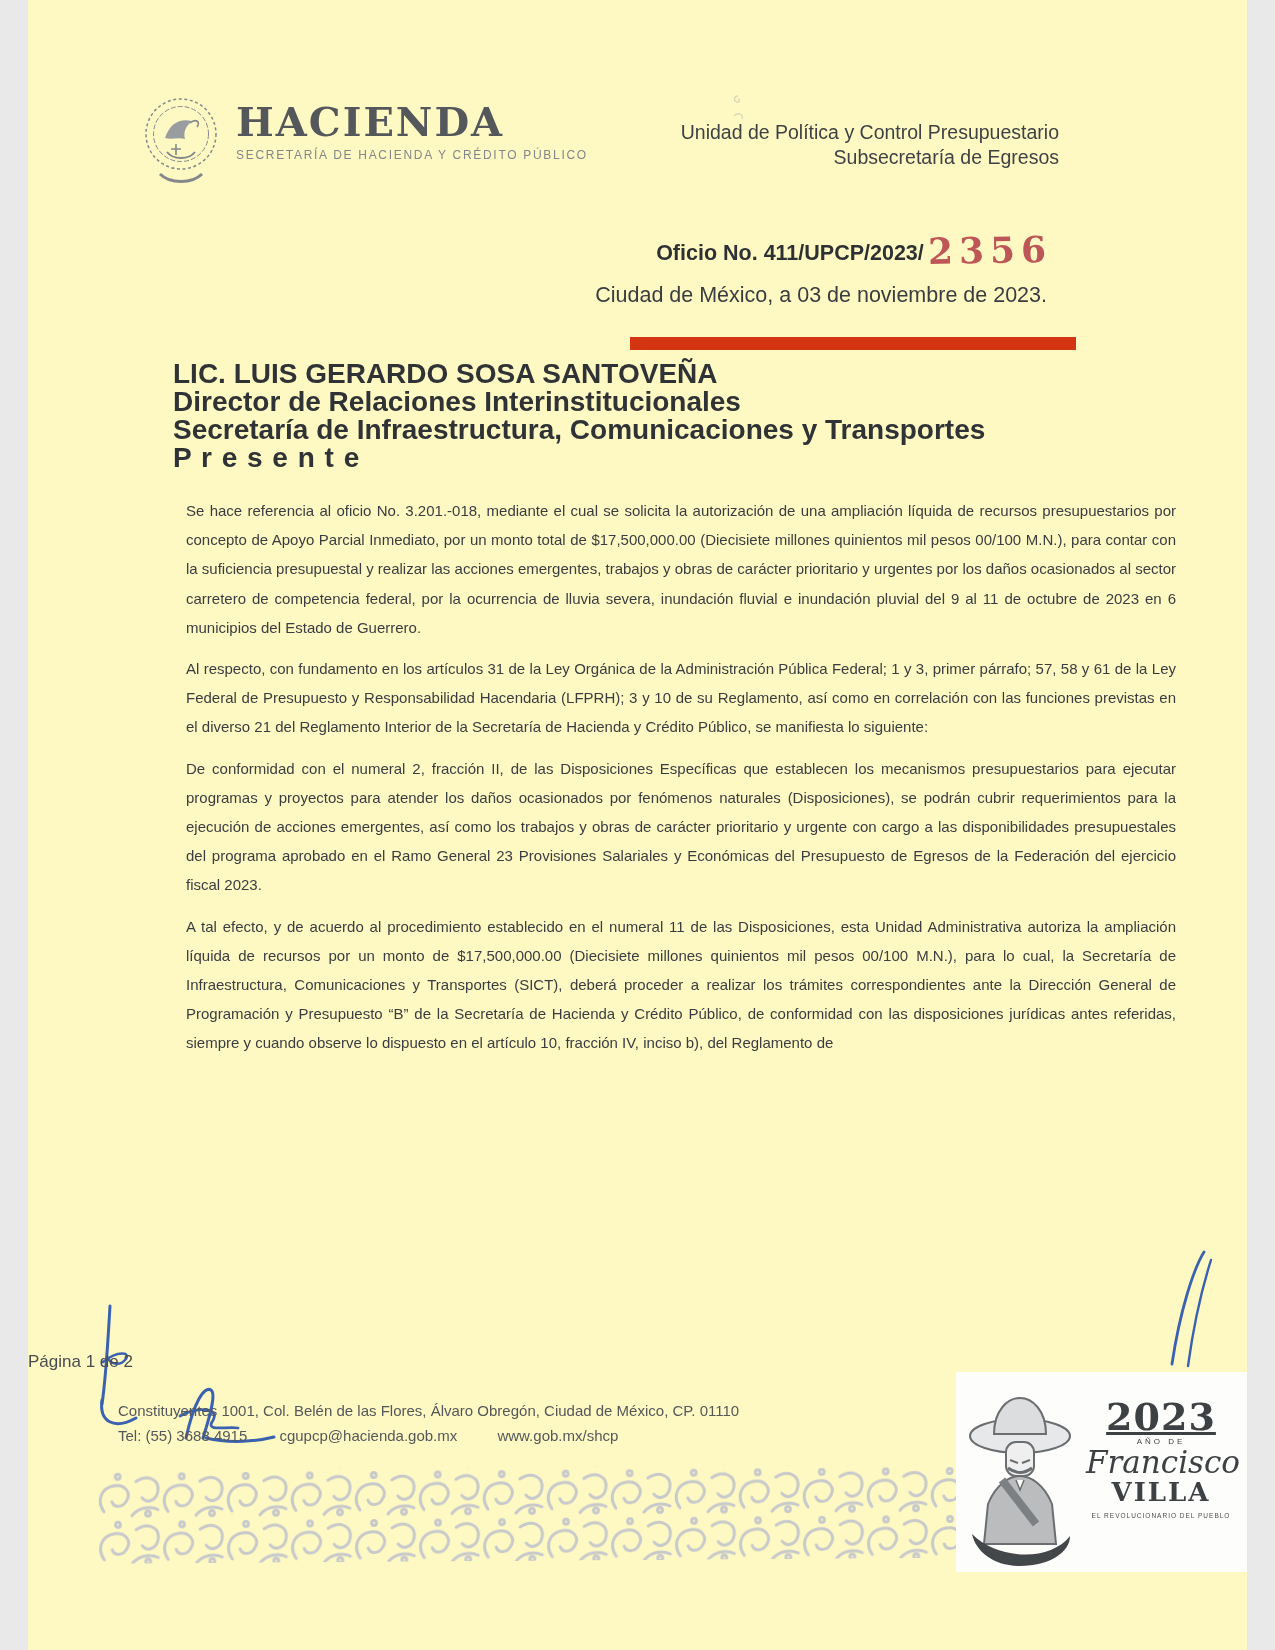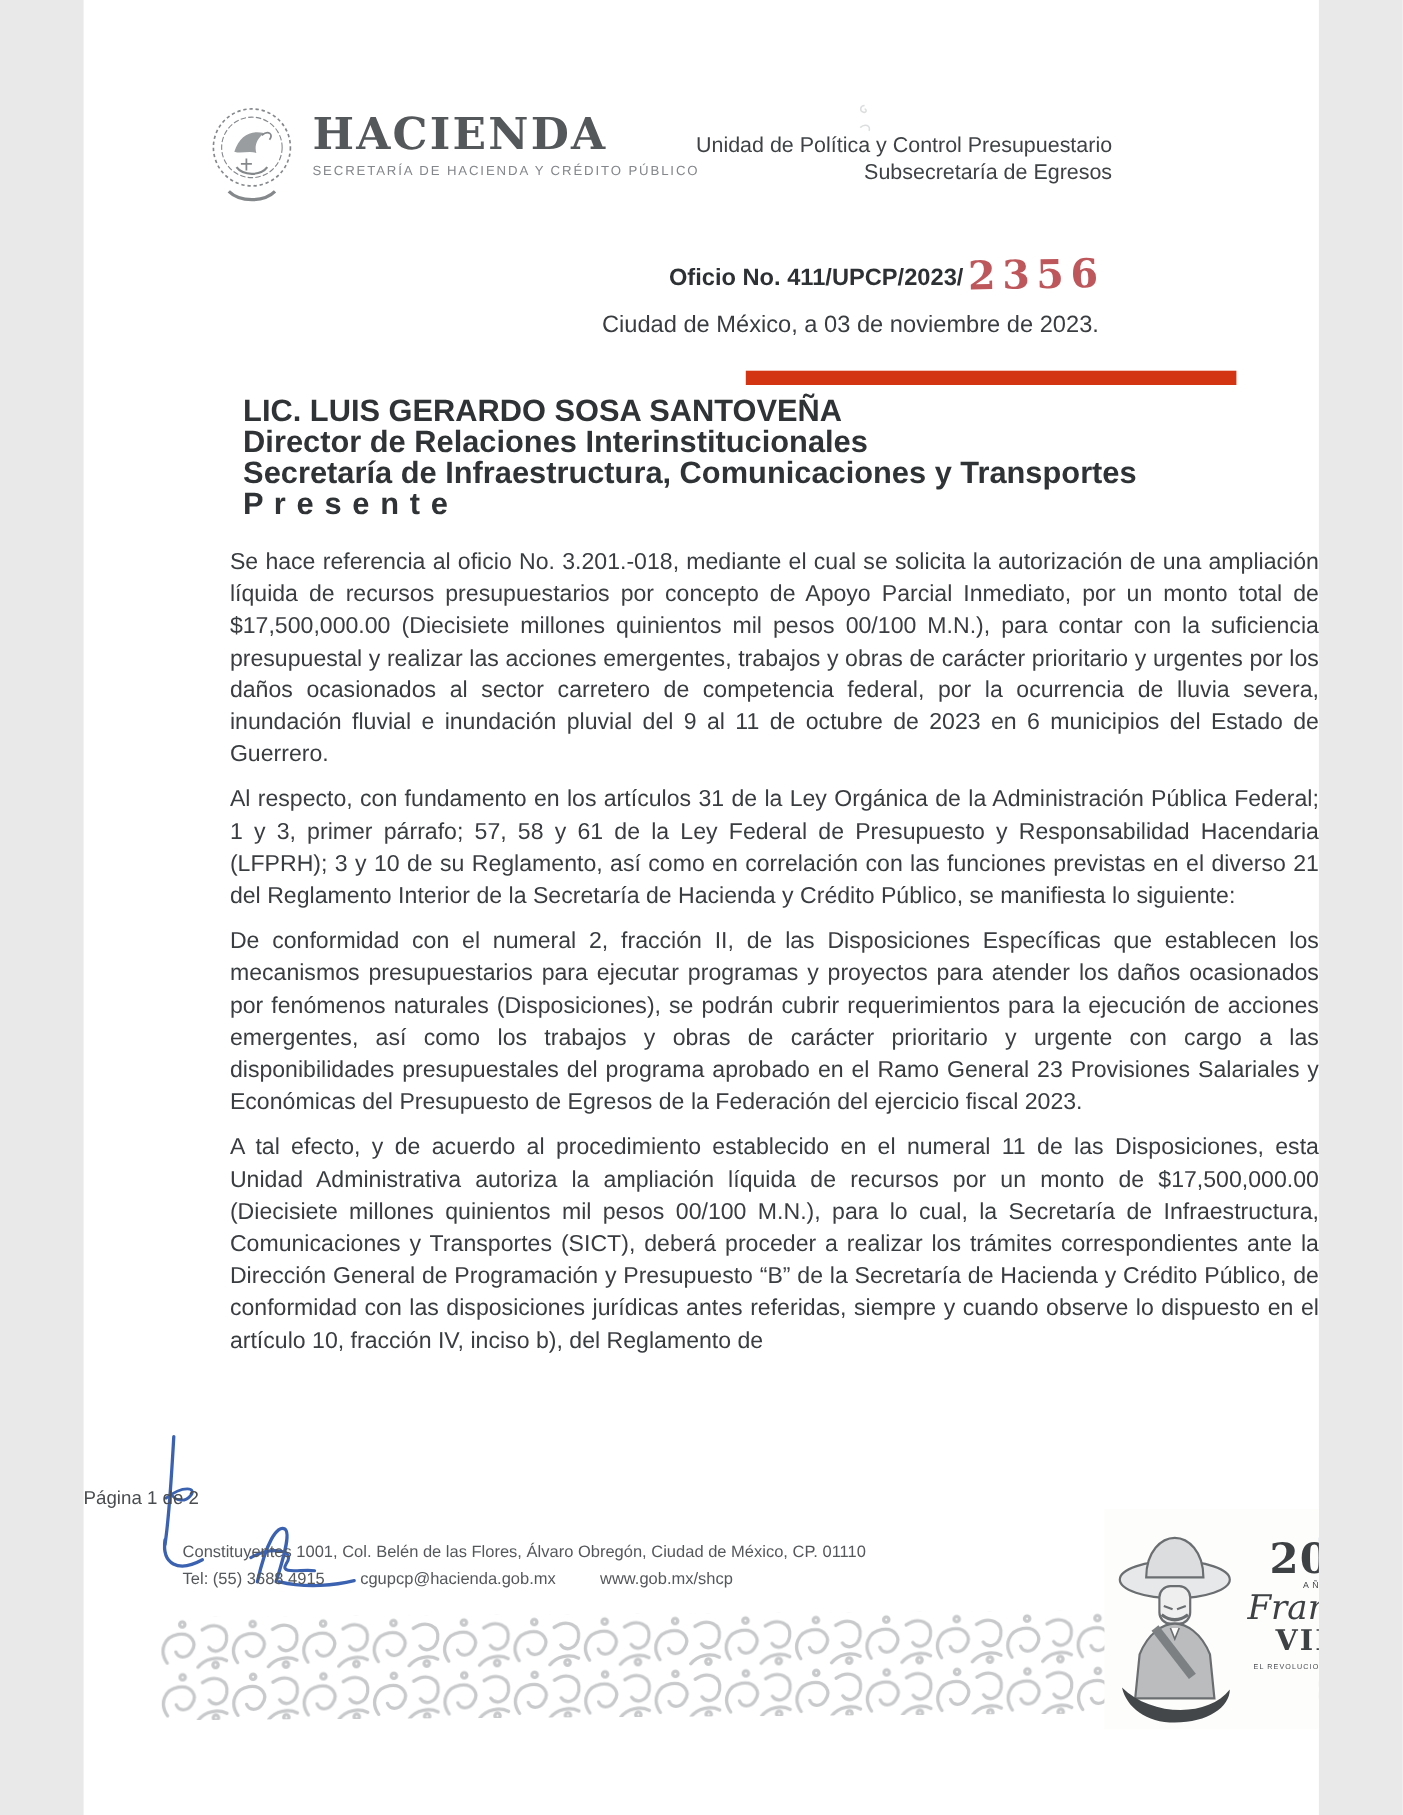--- a/index.html
+++ b/index.html
@@ -1,18 +1,18 @@
 <!DOCTYPE html>
 <html><head>
 <meta charset="utf-8">
 <style>
   html,body{margin:0;padding:0;background:#e9e9e9;}
   .page{
-    position:relative;width:1123px;height:1650px;margin:0 auto;
-    background:#ffffff;overflow:hidden;
+    position:relative;width:1219px;height:1650px;margin:0 auto;
+    background:#fef9c3;overflow:hidden;
     font-family:"Liberation Sans",sans-serif;color:#3a3d40;
   }
   
   .logo-block{position:absolute;left:112px;top:92px;display:flex;align-items:flex-start;}
   .seal{width:82px;height:96px;}
   .brand-text{margin-left:14px;padding-top:8px;}
   .brand-word{font-family:"DejaVu Serif",serif;font-weight:bold;font-size:40px;
     letter-spacing:2px;color:#55585b;line-height:44px;}
   .brand-tag{font-size:12px;letter-spacing:1.7px;color:#83868a;margin-top:4px;}
   .hdr-right{position:absolute;right:188px;top:120px;text-align:right;
@@ -24,40 +24,40 @@
   .oficio-stamp{display:inline-block;font-family:"DejaVu Serif",serif;font-weight:bold;
     font-size:36px;letter-spacing:6px;color:#b8494e;opacity:.92;
     transform:translateY(3px) rotate(-1deg);margin-left:4px;}
   .date-line{position:absolute;right:200px;top:283px;font-size:21.5px;color:#3a3d40;white-space:nowrap;}
   .date-bar{position:absolute;left:602px;top:337px;width:446px;height:13px;background:#d33512;}
   
   .recipient{position:absolute;left:145px;top:360px;font-weight:bold;
     font-size:28px;line-height:28px;color:#303336;}
   .recipient .salutation{letter-spacing:1px;}
   
-  .letter-body{position:absolute;left:133px;top:496px;width:990px;
-    font-size:21px;line-height:29.2px;text-align:justify;color:#3a3d40;}
+  .letter-body{position:absolute;left:158px;top:496px;width:990px;
+    font-size:15px;line-height:29.2px;text-align:justify;color:#3a3d40;}
   .letter-body p{margin:0 0 12px 0;}
   
   .hand{position:absolute;}
   .hand path{fill:none;stroke:#3b62b0;stroke-linecap:round;}
   
   .page-indicator{position:absolute;left:0;top:1352px;width:1220px;text-align:left;
     font-size:17px;color:#4a4d50;}
   .footer-contact{position:absolute;left:90px;top:1398px;font-size:15px;
     line-height:25px;color:#55585b;}
   .footer-contact .sep{display:inline-block;}
   .footer-contact .m1{margin-left:28px;}
   .footer-contact .m2{margin-left:36px;}
   .deco-band{position:absolute;left:70px;top:1466px;transform:rotate(-.4deg);}
   
   .villa{position:absolute;left:928px;top:1372px;width:292px;height:200px;background:#fdfdfb;}
   .villa-portrait{position:absolute;left:2px;top:12px;}
   .villa-text{position:absolute;left:130px;top:26px;width:150px;text-align:center;color:#3e4144;}
-  .villa-year{font-family:"DejaVu Serif",serif;font-weight:bold;font-size:38px;line-height:38px;letter-spacing:1px;}
+  .villa-year{font-family:"DejaVu Serif",serif;font-weight:bold;font-size:38px;line-height:38px;letter-spacing:1px;text-decoration:underline;}
   .villa-year-sub{font-size:8px;letter-spacing:3px;margin-top:1px;}
   .villa-script{font-family:"DejaVu Serif",serif;font-style:italic;font-size:31px;line-height:33px;}
   .villa-caps{font-family:"DejaVu Serif",serif;font-weight:bold;font-size:26px;line-height:27px;letter-spacing:2px;}
   .villa-slogan{font-size:6.5px;letter-spacing:1px;color:#4a4d50;margin-top:6px;}
 </style>
 </head>
 <body>
 
 <div class="page">
 

